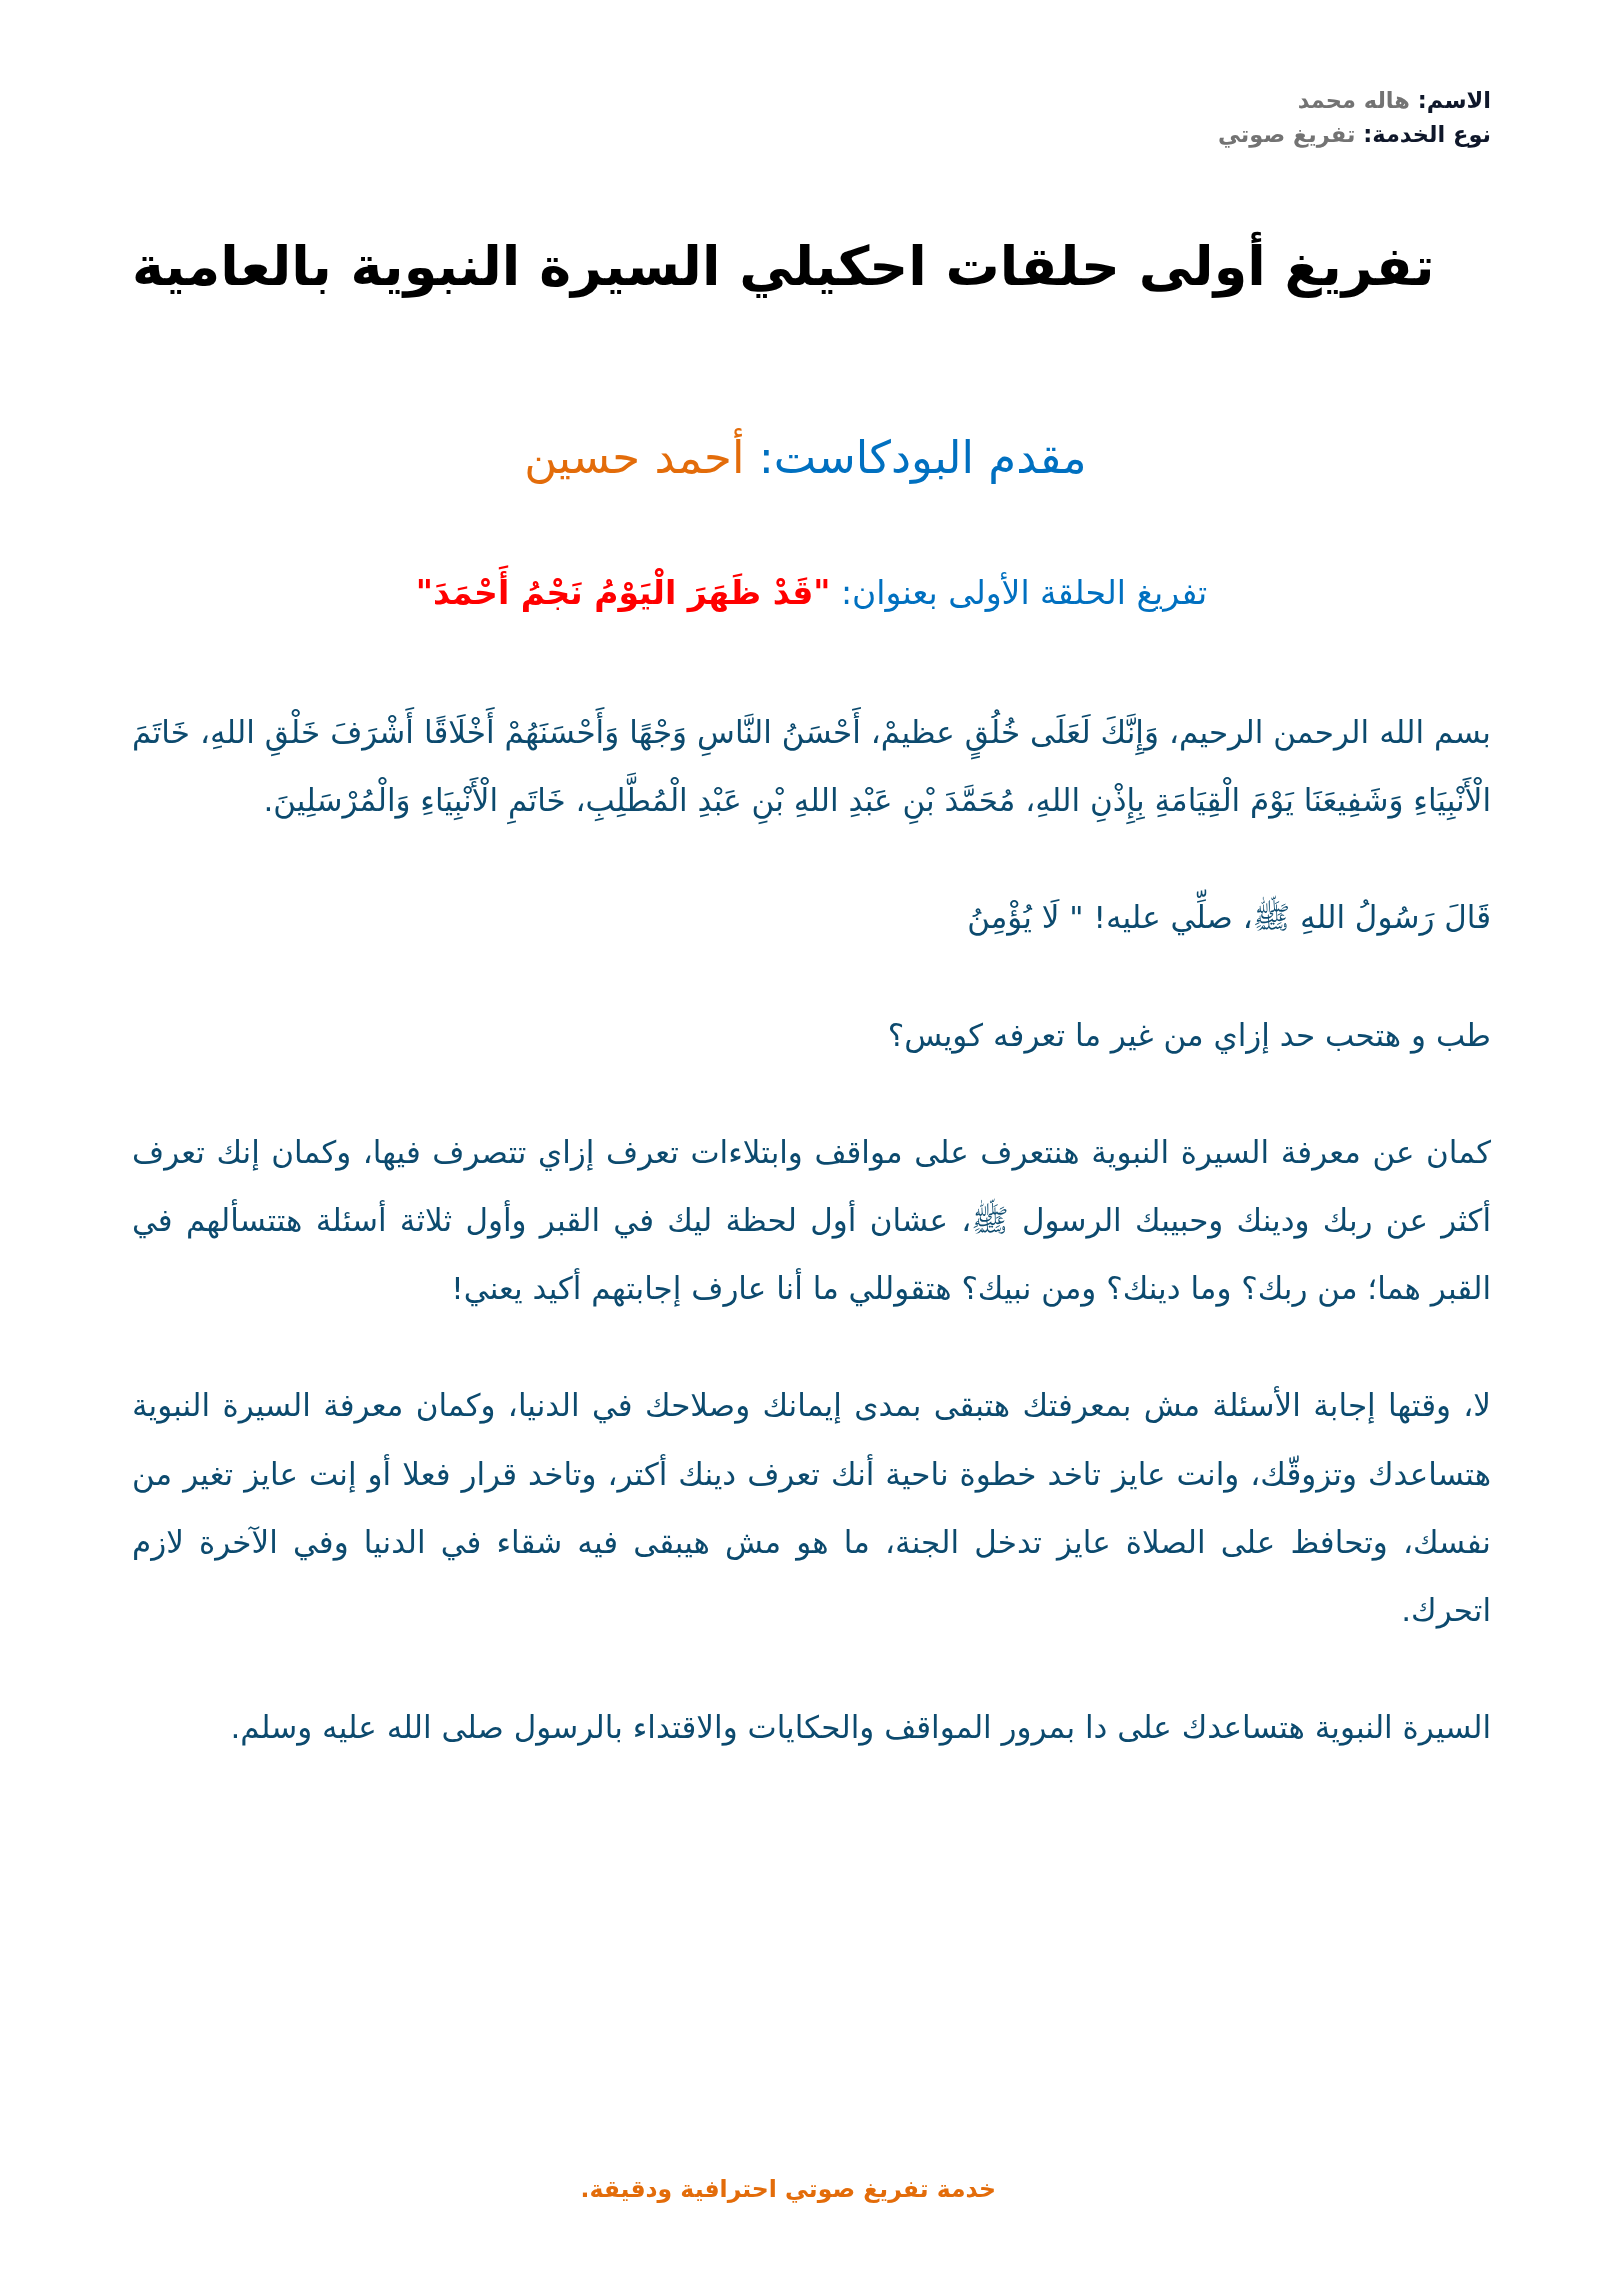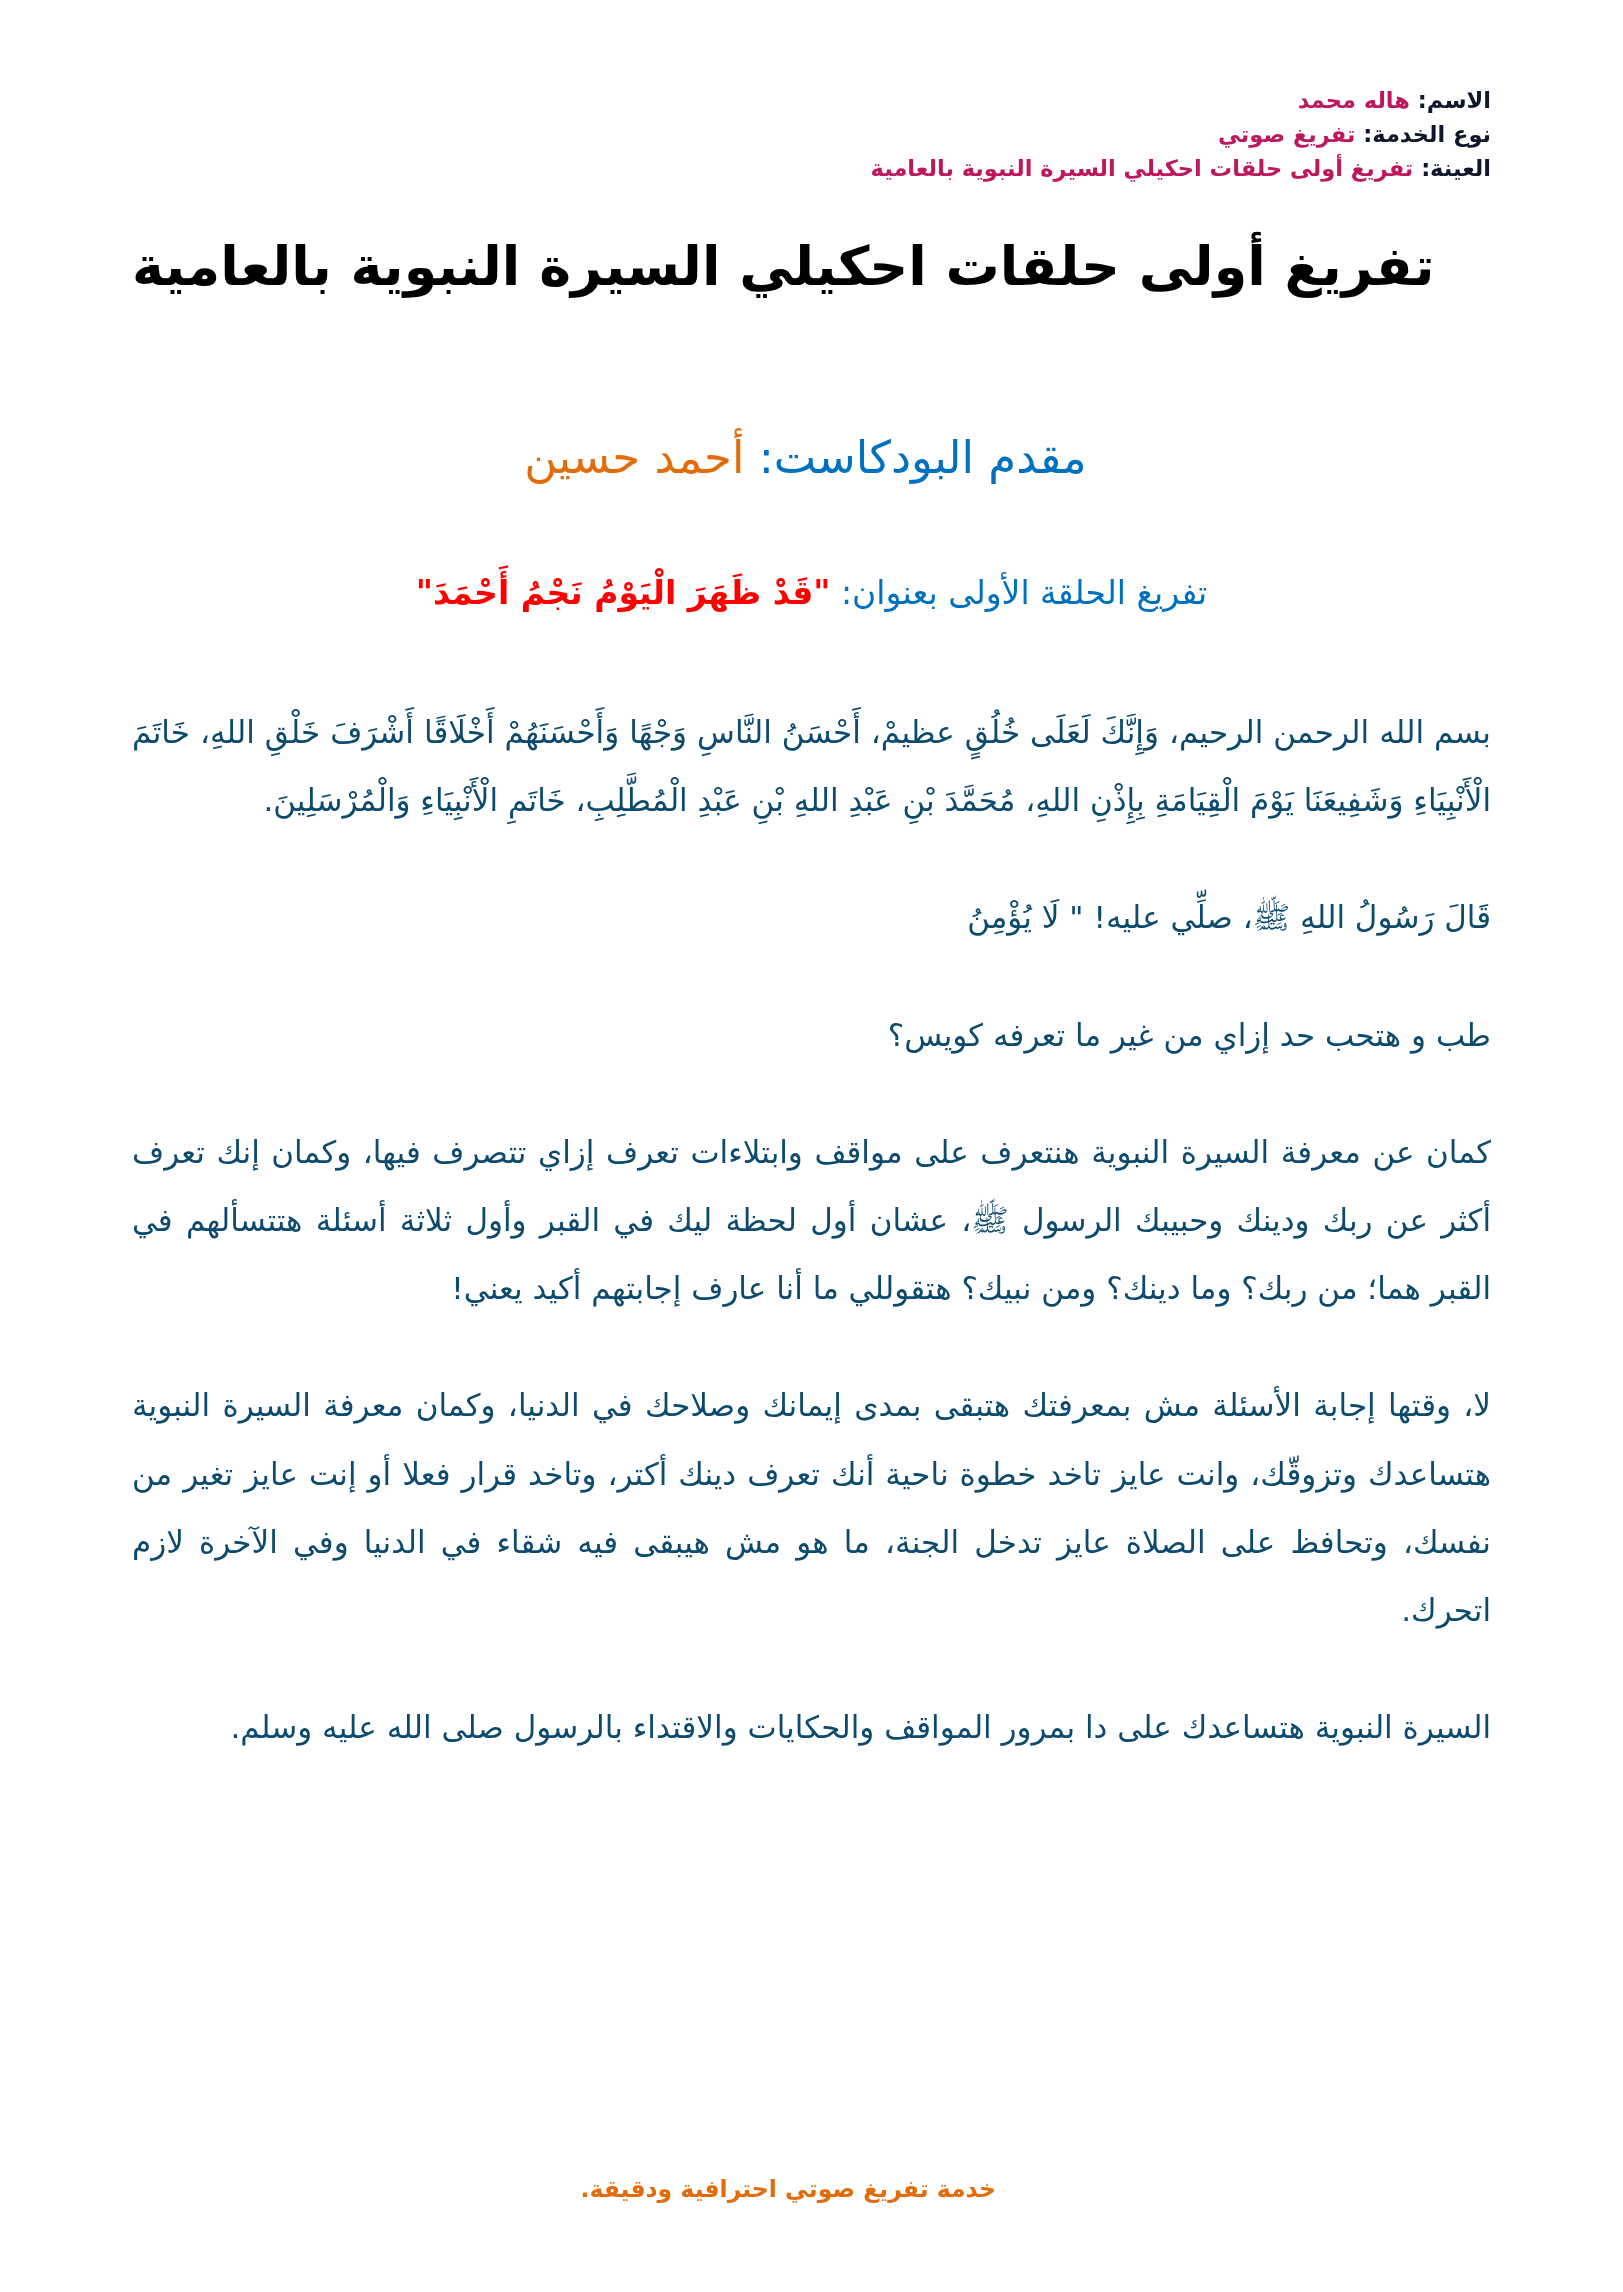--- a/index.html
+++ b/index.html
@@ -23,21 +23,21 @@
     top: 84px;
     right: 132px;
     text-align: right;
     font-size: 22.5px;
     font-weight: bold;
     line-height: 1.5;
     color: #3f3f3f;
     white-space: nowrap;
   }
   .info-label { color: #0f172a; }
-  .info-value { color: #be185d; margin-top: 39px; }
+  .info-value { color: #737373; margin-top: 39px; }
 
   
   .main-title {
     position: absolute;
     top: 196px;
     left: 132px;
     right: 132px;
     font-size: 54px;
     font-weight: bold;
     color: #000000;
@@ -112,21 +112,20 @@
   }
 </style>
 </head>
 <body>
 
 <div class="page">
 
   <div class="info-block">
     <div><span class="info-label">الاسم:</span><span class="info-value"> هاله محمد</span></div>
     <div><span class="info-label">نوع الخدمة:</span><span class="info-value"> تفريغ صوتي</span></div>
-    <div><span class="info-label">العينة:</span><span class="info-value"> تفريغ أولى حلقات احكيلي السيرة النبوية بالعامية</span></div>
   </div>
 
   <h1 class="main-title">تفريغ أولى حلقات احكيلي السيرة النبوية بالعامية</h1>
 
   <div class="presenter-line">
     <span class="presenter-label">مقدم البودكاست: </span><span class="presenter-name">أحمد حسين</span>
   </div>
 
   <div class="episode-line">
     <span class="episode-label">تفريغ الحلقة الأولى بعنوان: </span><span class="episode-title">"قَدْ ظَهَرَ الْيَوْمُ نَجْمُ أَحْمَدَ"</span>

